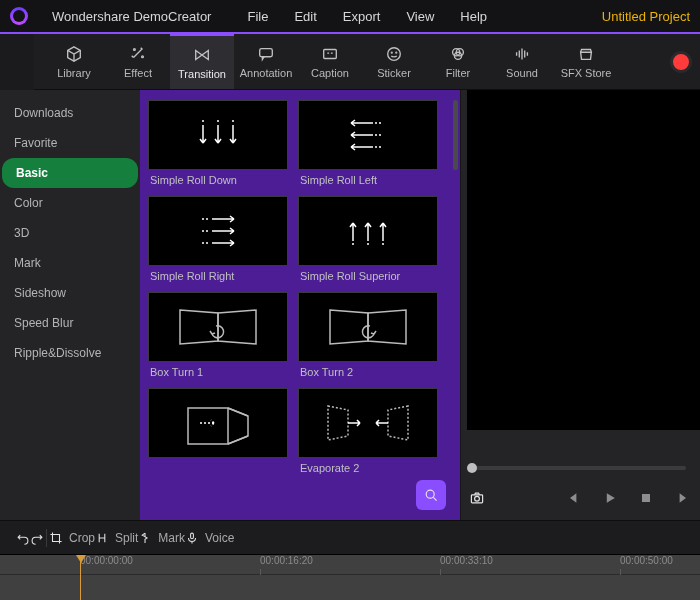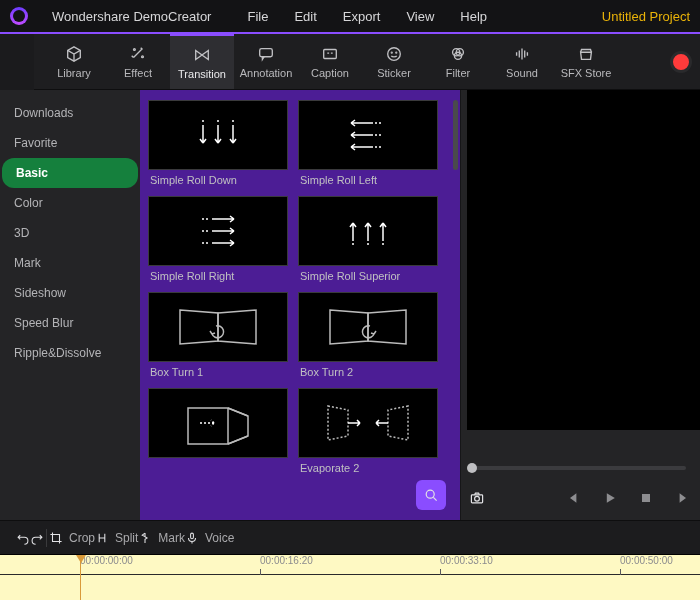--- a/index.html
+++ b/index.html
@@ -46,21 +46,21 @@
   .pctrls { position:absolute; left:8px; right:10px; bottom:14px; display:flex; align-items:center; gap:20px; color:#8d8d90; }
   .pctrls .spacer { flex:1; }
   .pctrls .pbtn { width:16px; height:16px; display:inline-flex; align-items:center; justify-content:center; }
 
   
   .lowtool { height:34px; background:#1c1c1e; display:flex; align-items:center; padding:0 16px; color:#a9a9ac; border-top:1px solid #0e0e0f; }
   .lowtool .it { display:flex; align-items:center; gap:6px; font-size:12px; }
   .lowtool .divider { width:1px; height:18px; background:#3a3a3c; margin:0 2px; }
 
   
-  .timeline { height:46px; background:#fef9c3; border-top:1px solid #000; position:relative; }
+  .timeline { height:46px; background:#404040; border-top:1px solid #000; position:relative; }
   .ruler { position:relative; height:20px; border-bottom:1px solid #2a2a2c; }
   .tick { position:absolute; top:0; font-size:10px; color:#8b8b8e; }
   .tick:before { content:""; position:absolute; left:0; top:14px; width:1px; height:6px; background:#5a5a5d; }
   .playhead { position:absolute; left:80px; top:0; width:0; height:100%; border-left:1px solid #d99a3a; }
   .playhead:before { content:""; position:absolute; left:-5px; top:0; width:10px; height:8px; background:#d99a3a; clip-path:polygon(0 0,100% 0,50% 100%); }
 
   
   svg { stroke:#e2e2e5; stroke-width:1.5; fill:none; }
   .tool svg { stroke:#c0c0c3; }
 </style>

